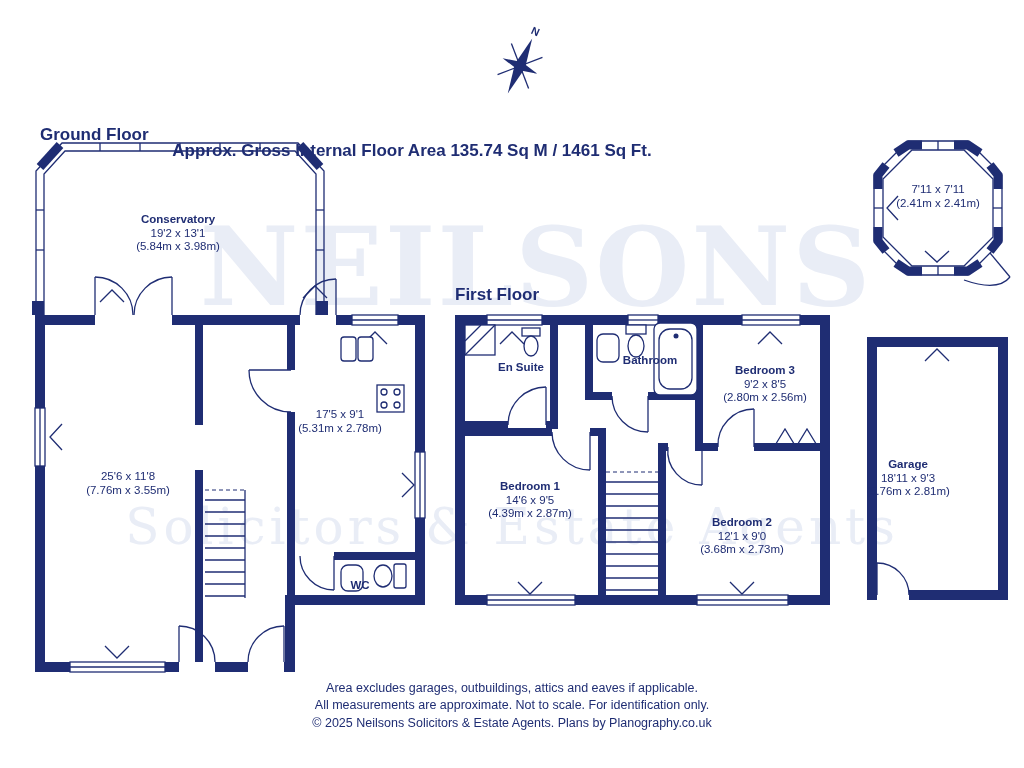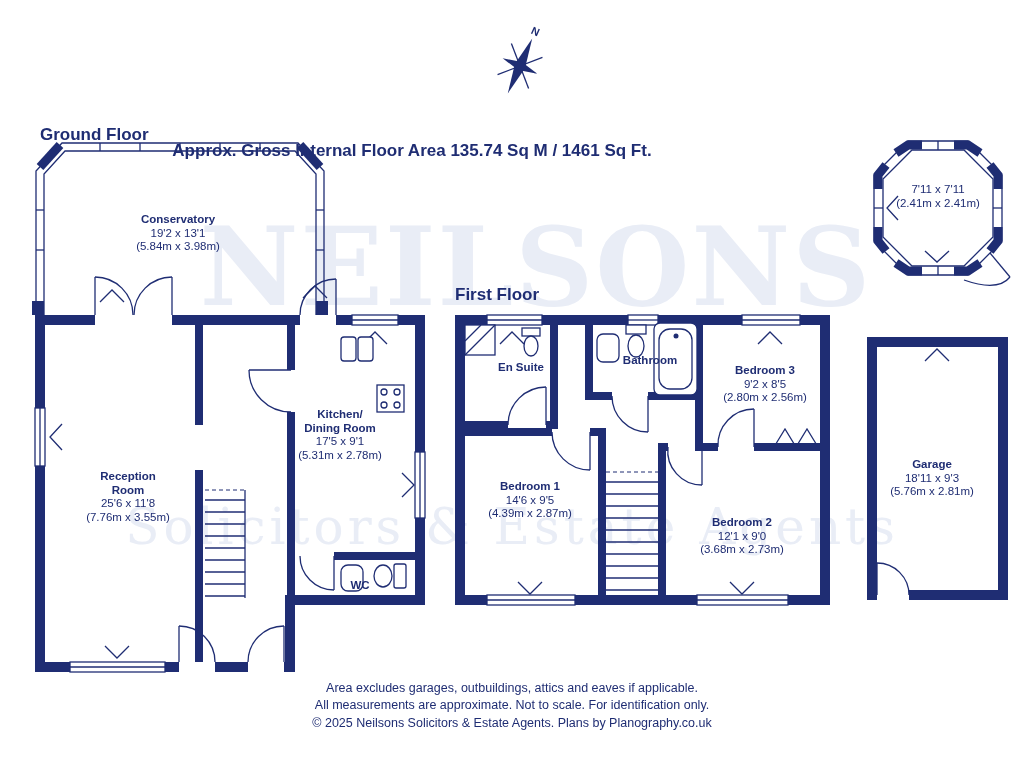--- a/index.html
+++ b/index.html
@@ -331,29 +331,25 @@
 <div class="abs txt floor-title" style="left:40px;top:113px;margin-top:12px;">Ground Floor</div>
 <div class="abs txt floor-title" style="left:455px;top:285px;">First Floor</div>
 
 <div class="abs txt room-label" style="left:98px;top:213px;width:160px;">
   <span class="rn">Conservatory</span>
   <span class="rd">19'2 x 13'1</span>
   <span class="rd">(5.84m x 3.98m)</span>
 </div>
 
 <div class="abs txt room-label" style="left:58px;top:470px;width:140px;">
-  <span class="rn">Reception
-Room</span>
   <span class="rd">25'6 x 11'8</span>
   <span class="rd">(7.76m x 3.55m)</span>
 </div>
 
 <div class="abs txt room-label" style="left:270px;top:408px;width:140px;">
-  <span class="rn">Kitchen/
-Dining Room</span>
   <span class="rd">17'5 x 9'1</span>
   <span class="rd">(5.31m x 2.78m)</span>
 </div>
 
 <div class="abs txt room-label" style="left:330px;top:579px;width:60px;">
   <span class="rn">WC</span>
 </div>
 
 <div class="abs txt room-label" style="left:478px;top:361px;width:86px;">
   <span class="rn">En Suite</span>
@@ -379,21 +375,21 @@
   <span class="rn">Bedroom 2</span>
   <span class="rd">12'1 x 9'0</span>
   <span class="rd">(3.68m x 2.73m)</span>
 </div>
 
 <div class="abs txt room-label" style="left:876px;top:183px;width:124px;">
   <span class="rd">7'11 x 7'11</span>
   <span class="rd">(2.41m x 2.41m)</span>
 </div>
 
-<div class="abs txt room-label" style="left:852px;top:458px;width:160px;">
+<div class="abs txt room-label" style="left:828px;top:458px;width:160px;">
   <span class="rn">Garage</span>
   <span class="rd">18'11 x 9'3</span>
   <span class="rd">(5.76m x 2.81m)</span>
 </div>
 
 <div class="abs txt footer">
   <span>Area excludes garages, outbuildings, attics and eaves if applicable.</span>
   <span>All measurements are approximate. Not to scale. For identification only.</span>
   <span>© 2025 Neilsons Solicitors &amp; Estate Agents. Plans by Planography.co.uk</span>
 </div>

